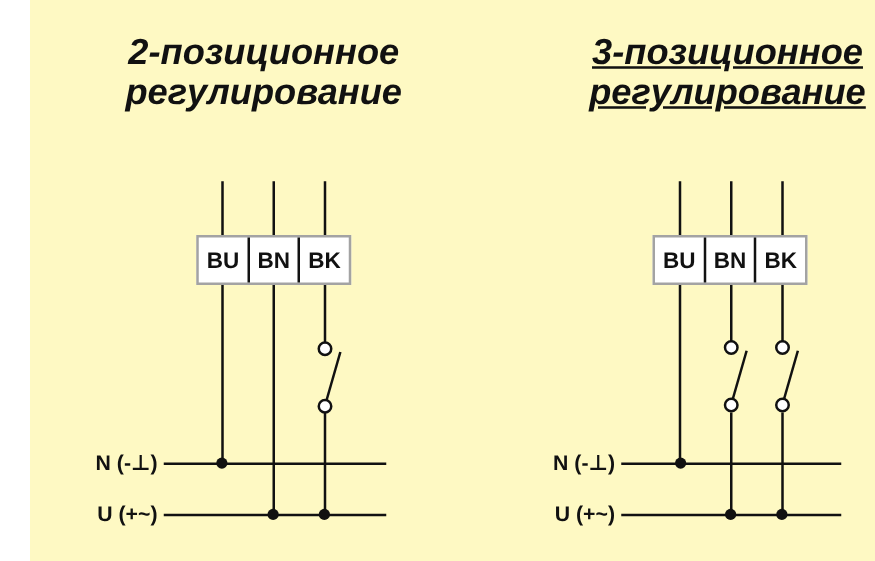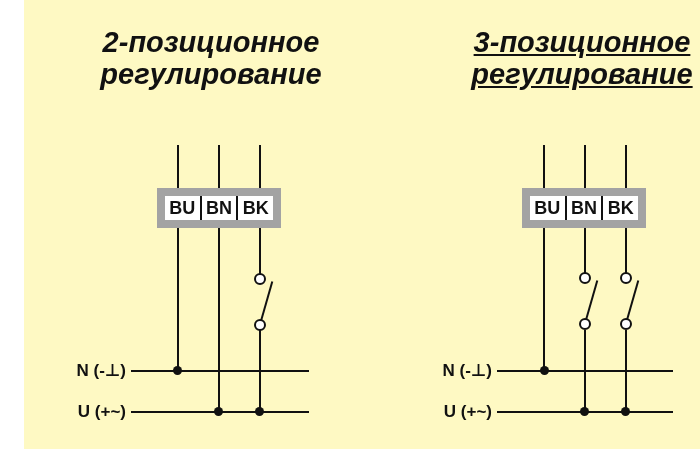--- a/index.html
+++ b/index.html
@@ -4,21 +4,21 @@
 <style>
   html,body{margin:0;padding:0;background:#ffffff;}
   .canvas{
     position:relative;width:700px;height:449px;background:#fef9c3;overflow:hidden;
     font-family:"Liberation Sans","DejaVu Sans",sans-serif;color:#111111;margin-left:24px;
   }
   .layer{position:absolute;left:0;top:0;}
   .v{position:absolute;width:2px;background:#111111;}
   .h{position:absolute;height:2px;background:#111111;}
   .term-box{
-    position:absolute;border:8px solid #a3a3a3;background:#ffffff;
+    position:absolute;border:2px solid #a3a3a3;background:#ffffff;
     display:flex;box-sizing:border-box;
   }
   .term-cell{
     flex:1;display:flex;align-items:center;justify-content:center;
     font-weight:bold;font-size:18px;letter-spacing:0;border-left:2px solid #111111;
   }
   .term-cell.first{border-left:none;}
   .circ{
     position:absolute;width:12px;height:12px;box-sizing:border-box;
     border:2px solid #111111;border-radius:50%;background:#ffffff;

